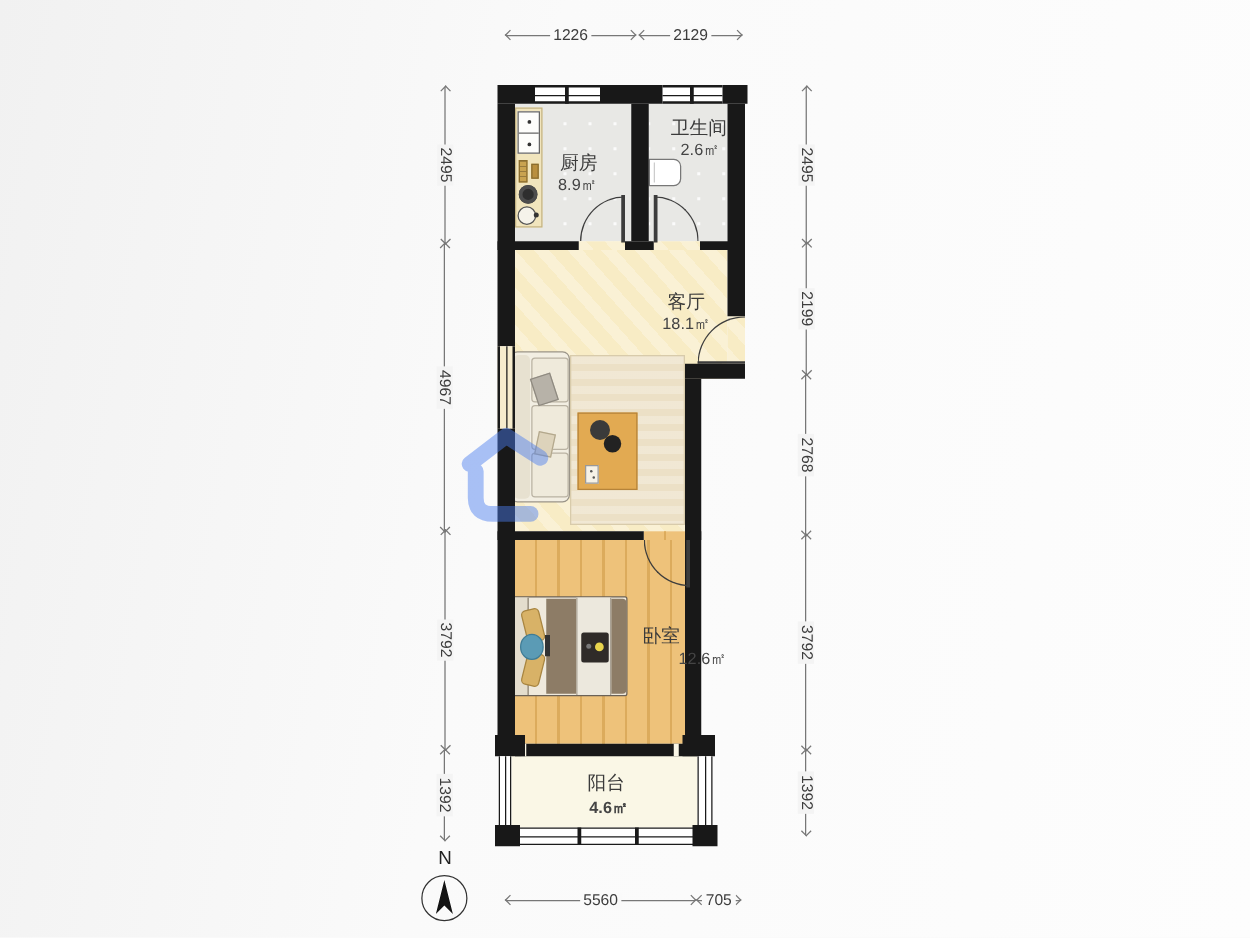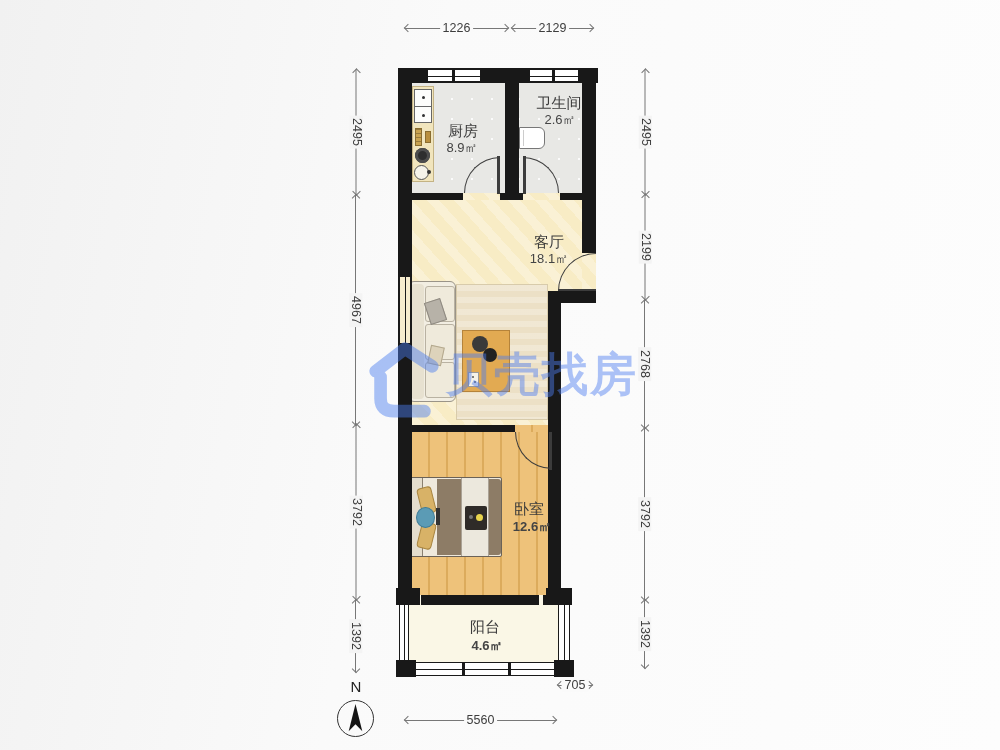--- a/index.html
+++ b/index.html
@@ -161,21 +161,21 @@
   <div class="slab abs" style="left:549px;top:432px;width:3px;height:38px;"></div>
   <div class="arc bl" style="left:515px;top:432px;width:37px;height:37px;"></div>
 
   <div class="abs room-name" style="left:463px;top:131px;">厨房</div>
   <div class="abs room-area" style="left:462px;top:148px;">8.9㎡</div>
   <div class="abs room-name" style="left:559px;top:103px;font-family:Liberation Mono, monospace;">卫生间</div>
   <div class="abs room-area" style="left:560px;top:120px;">2.6㎡</div>
   <div class="abs room-name" style="left:549px;top:242px;">客厅</div>
   <div class="abs room-area" style="left:549px;top:259px;">18.1㎡</div>
   <div class="abs room-name" style="left:529px;top:509px;">卧室</div>
-  <div class="abs room-area" style="left:532px;top:527px;font-weight:bold;">12.6㎡</div>
+  <div class="abs room-area" style="left:562px;top:527px;">12.6㎡</div>
   <div class="abs room-name" style="left:485px;top:627px;">阳台</div>
   <div class="abs room-area" style="left:487px;top:646px;font-weight:bold;">4.6㎡</div>
 
   <div class="dim" style="left:405px;top:22px;width:103px;">
     <span class="ah ah-l"></span>
       <span class="line"></span>
       <span class="ah ah-r"></span>
     <span class="dlabel">1226</span>
   </div>
   <div class="dim" style="left:512px;top:22px;width:81px;">
@@ -184,21 +184,21 @@
       <span class="ah ah-r"></span>
     <span class="dlabel">2129</span>
   </div>
 
   <div class="dim" style="left:405px;top:714px;width:151px;">
     <span class="ah ah-l"></span>
       <span class="line"></span>
       <span class="ah ah-r"></span>
     <span class="dlabel">5560</span>
   </div>
-  <div class="dim" style="left:558px;top:679px;width:34px;">
+  <div class="dim" style="left:558px;top:714px;width:34px;">
     <span class="ah ah-l"></span>
       <span class="line"></span>
       <span class="ah ah-r"></span>
     <span class="dlabel">705</span>
   </div>
 
   <div class="dim vert" style="left:294px;top:126px;width:125px;transform:rotate(90deg);">
     <span class="ah ah-l"></span>
       <span class="line"></span>
       <span class="ah ah-r"></span>
@@ -253,21 +253,20 @@
       <span class="ah ah-r"></span>
     <span class="dlabel">1392</span>
   </div>
 
   <svg width="78" height="80" viewBox="0 0 80 82" style="position:absolute;left:364px;top:338px;opacity:.46;">
     <g fill="none" stroke="#4a7df0" stroke-width="13" stroke-linecap="round" stroke-linejoin="round">
       <path d="M 12 34 L 42 11 L 70 29"></path>
       <path d="M 17 40 L 17 62 Q 17 75 31 75 L 62 75"></path>
     </g>
   </svg>
-  <div id="wm-text">贝壳找房</div>
 
   <div id="compass-n">N</div>
   <div id="compass-circle">
     <svg width="35" height="35" viewBox="0 0 36 36" style="position:absolute;left:0;top:0;">
       <polygon points="18,3 25,31 18,24 11,31" fill="#141414"></polygon>
     </svg>
   </div>
 
 </div>
 

